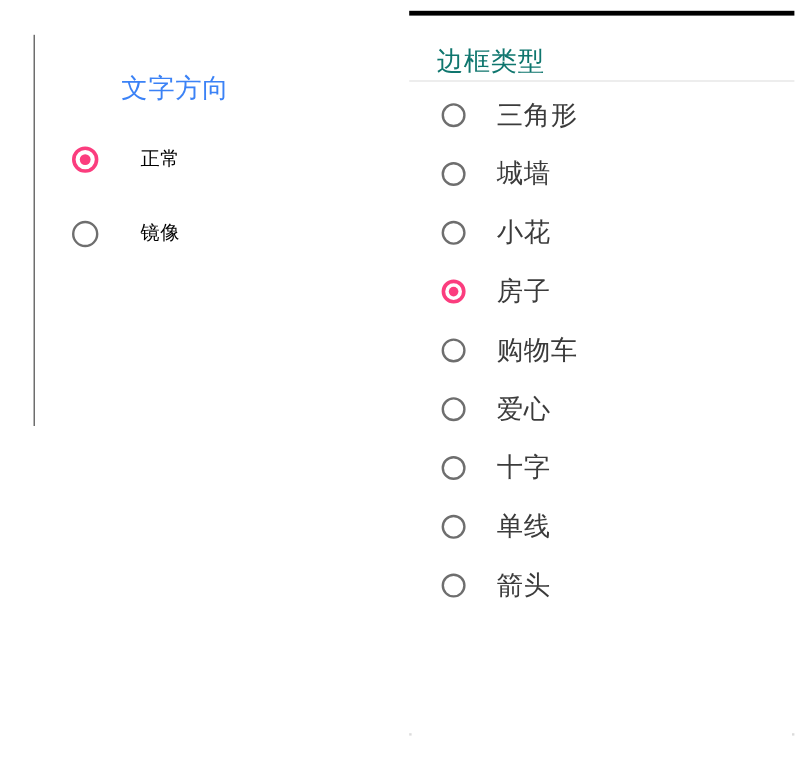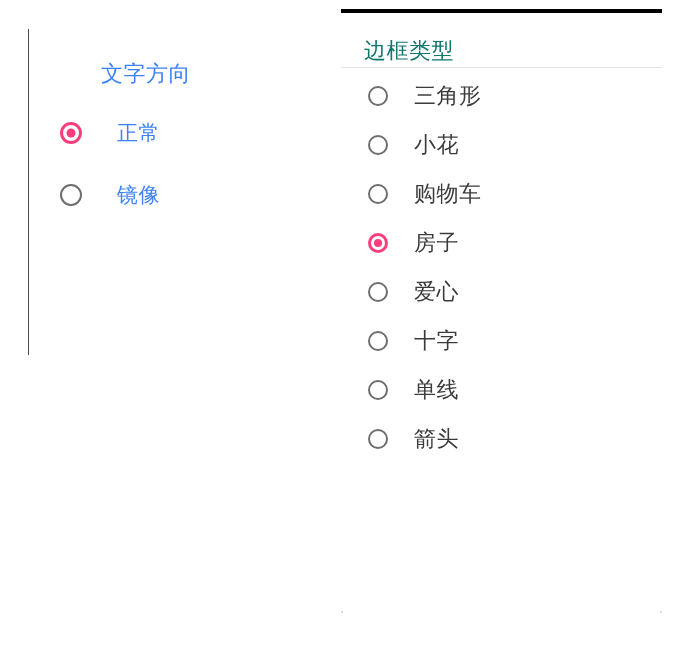--- a/index.html
+++ b/index.html
@@ -76,22 +76,22 @@
     width: 9px;
     height: 9px;
     border-radius: 50%;
     background: #fb3d7e;
   }
   .l-label {
     position: absolute;
     left: 88px;
     top: 50%;
     transform: translateY(-50%);
-    font-size: 21px;
-    color: #3b82f6;
+    font-size: 16px;
+    color: #000000;
     letter-spacing: 0.5px;
     white-space: nowrap;
   }
 
   
   #right-panel {
     position: absolute;
     left: 341px;
     top: 9px;
     width: 321px;
@@ -207,40 +207,44 @@
   <div id="right-divider"></div>
 
   <div id="right-radio-group">
 
     <div class="r-row">
       <span class="r-radio"></span>
       <span class="r-label">三角形</span>
     </div>
 
 
+    <div class="r-row">
+      <span class="r-radio"></span>
+      <span class="r-label">城墙</span>
+    </div>
 
     <div class="r-row">
       <span class="r-radio"></span>
       <span class="r-label">小花</span>
-    </div>
-
-    <div class="r-row">
-      <span class="r-radio"></span>
-      <span class="r-label">购物车</span>
     </div>
 
     <div class="r-row checked">
       <span class="r-radio">
           <span class="dot"></span>
         </span>
       <span class="r-label">房子</span>
     </div>
 
     <div class="r-row">
       <span class="r-radio"></span>
+      <span class="r-label">购物车</span>
+    </div>
+
+    <div class="r-row">
+      <span class="r-radio"></span>
       <span class="r-label">爱心</span>
     </div>
 
     <div class="r-row">
       <span class="r-radio"></span>
       <span class="r-label">十字</span>
     </div>
 
 
     <div class="r-row">

